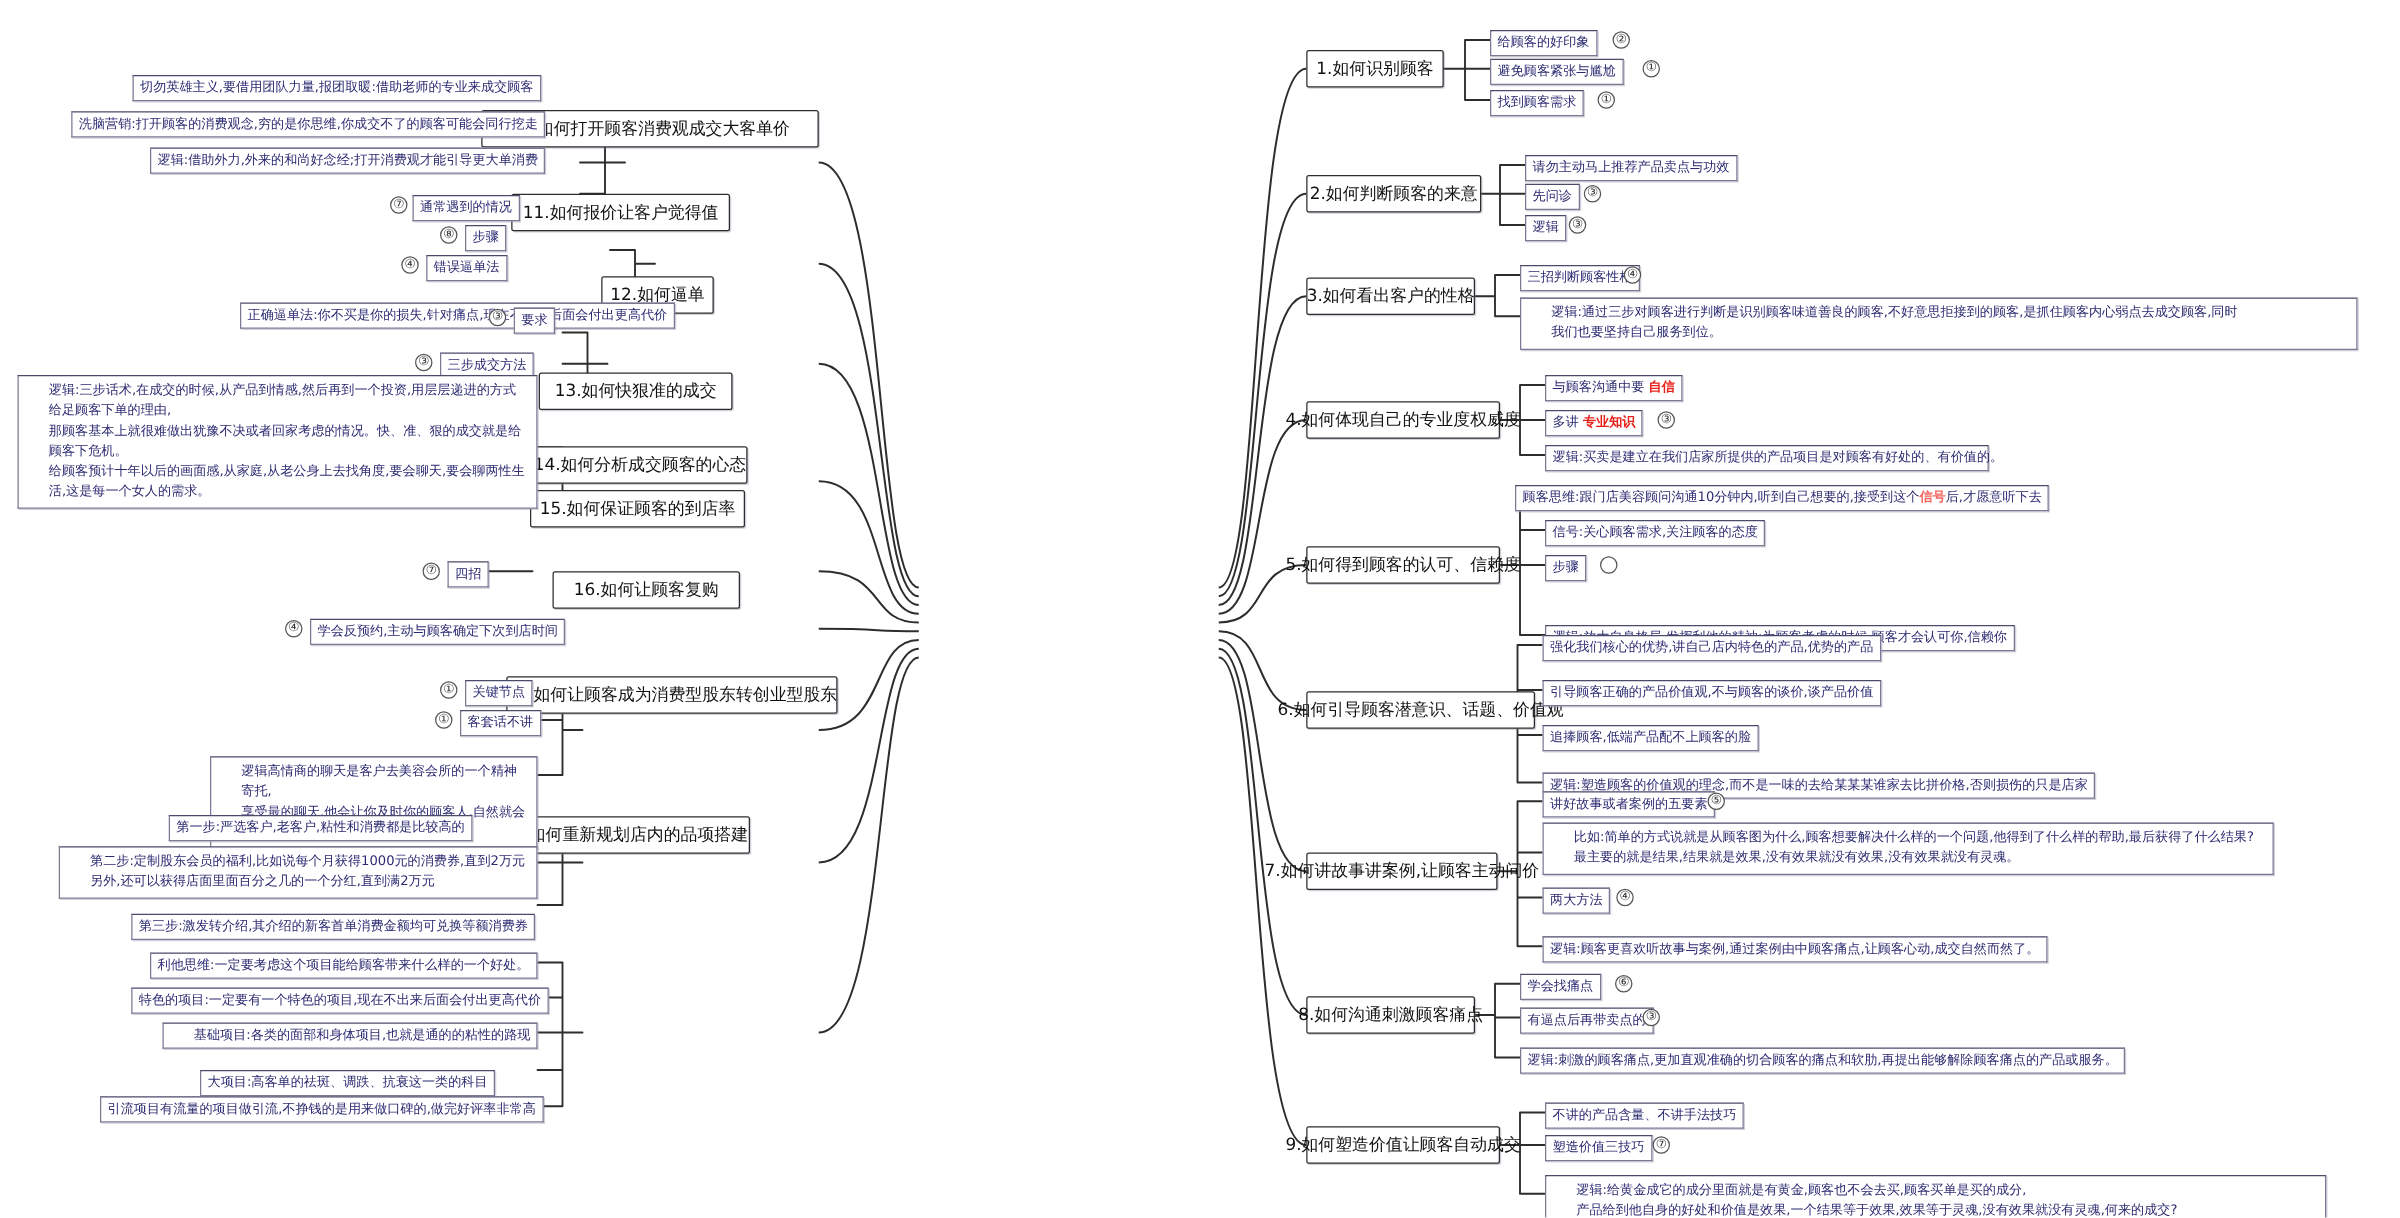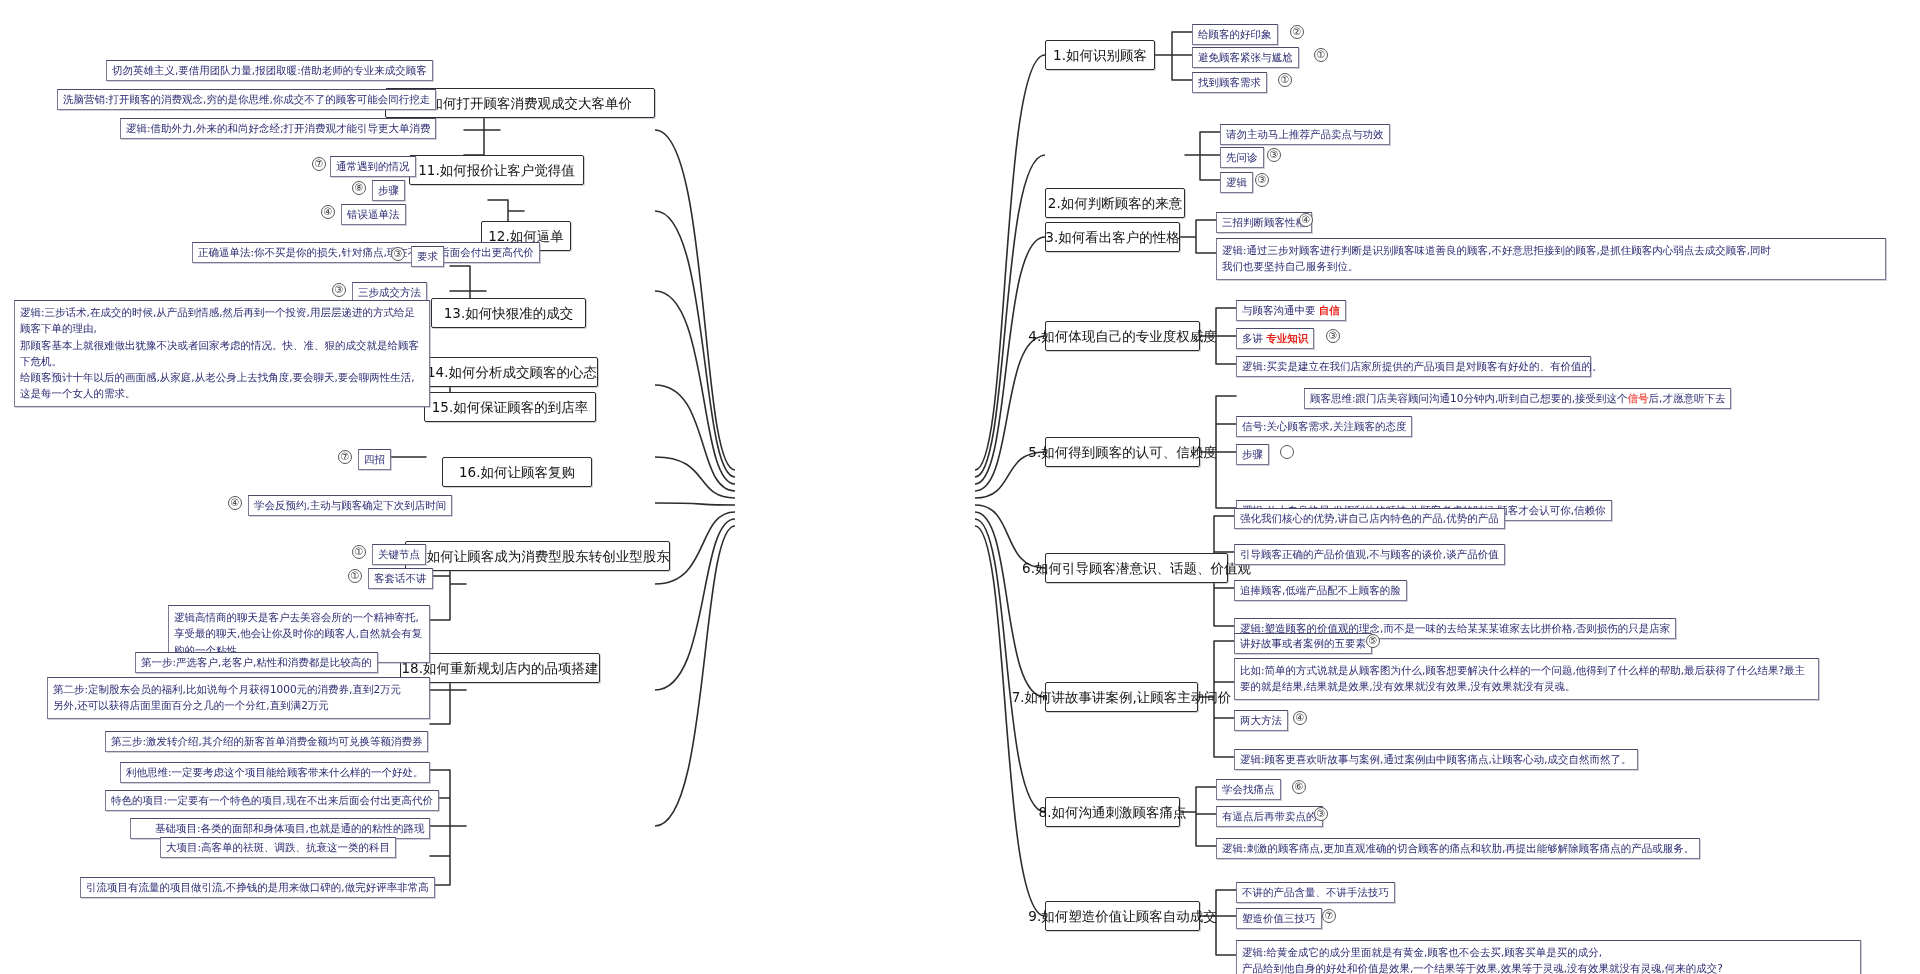--- a/index.html
+++ b/index.html
@@ -60,21 +60,21 @@
     padding: 2px 5px 3px 5px;
     border: 1px solid #7a7a95;
     border-top-color: #4a4a6a;
     display: flex; align-items: center;
     min-height: 17px;
   }
   .leaf.multi {
     white-space: pre-line;
     display: block;
     line-height: 1.55;
-    padding: 3px 6px 4px 5px;
+    padding: 3px 6px 4px 24px;
   }
   .badge {
     position: absolute;
     font-size: 10px;
     color: #333;
     width: 14px; height: 14px;
     border: 1px solid #555;
     border-radius: 50%;
     display: flex; align-items: center; justify-content: center;
     line-height: 1;
@@ -150,21 +150,21 @@
       <path d="M466,690 H450 M450,659 V724 M450,659 H430 M450,690 H430 M450,724 H430"></path>
 
       <path d="M466,826 H450 M450,770 V885 M450,770 H430 M450,798 H430 M450,826 H430 M450,856 H430 M450,885 H430"></path>
     </g>
   </svg>
 
 
   <div class="node topic" style="left:1045px; top:40px; width:110px;">
       <span>1.如何识别顾客</span>
     </div>
-  <div class="node topic" style="left:1045px; top:140px; width:140px;margin-top:48px;">
+  <div class="node topic" style="left:1045px; top:140px; width:140px;">
       <span>2.如何判断顾客的来意</span>
     </div>
   <div class="node topic" style="left:1045px; top:222px; width:135px;">
       <span>3.如何看出客户的性格</span>
     </div>
   <div class="node topic" style="left:1045px; top:321px; width:155px;">
       <span>4.如何体现自己的专业度权威度</span>
     </div>
   <div class="node topic" style="left:1045px; top:437px; width:155px;">
       <span>5.如何得到顾客的认可、信赖度</span>
@@ -218,21 +218,21 @@
       <span>与顾客沟通中要&nbsp;<b class="hl">自信</b></span>
     </div>
   <div class="node leaf" style="left:1236px; top:328px;">
       <span>多讲&nbsp;<b class="hl">专业知识</b></span>
     </div>
   <div class="badge" style="left:1326px; top:329px;">③</div>
   <div class="node leaf" style="left:1236px; top:356px; width:355px;">
       <span>逻辑:买卖是建立在我们店家所提供的产品项目是对顾客有好处的、有价值的。</span>
     </div>
 
-  <div class="node leaf" style="left:1304px; top:388px;">
+  <div class="node leaf" style="left:1212px; top:388px;">
       <span>顾客思维:跟门店美容顾问沟通10分钟内,听到自己想要的,接受到这个<b class="hl2">信号</b>后,才愿意听下去</span>
     </div>
   <div class="node leaf" style="left:1236px; top:416px;text-align:right;">
       <span>信号:关心顾客需求,关注顾客的态度</span>
     </div>
   <div class="node leaf" style="left:1236px; top:444px;">
       <span>步骤</span>
     </div>
   <div class="badge" style="left:1280px; top:445px;"></div>
   <div class="node leaf" style="left:1236px; top:500px;">
@@ -386,20 +386,20 @@
 
   <div class="node leaf" style="left:120px; top:762px;">
       <span>利他思维:一定要考虑这个项目能给顾客带来什么样的一个好处。</span>
     </div>
   <div class="node leaf" style="left:105px; top:790px;">
       <span>特色的项目:一定要有一个特色的项目,现在不出来后面会付出更高代价</span>
     </div>
   <div class="node leaf" style="left:130px; top:818px;padding-left:24px;">
       <span>基础项目:各类的面部和身体项目,也就是通的的粘性的路现</span>
     </div>
-  <div class="node leaf" style="left:160px; top:837px;">
+  <div class="node leaf" style="left:160px; top:856px;">
       <span>大项目:高客单的祛斑、调跌、抗衰这一类的科目</span>
     </div>
   <div class="node leaf" style="left:80px; top:877px;">
       <span>引流项目有流量的项目做引流,不挣钱的是用来做口碑的,做完好评率非常高</span>
     </div>
 
 </div>
 
 </body></html>

